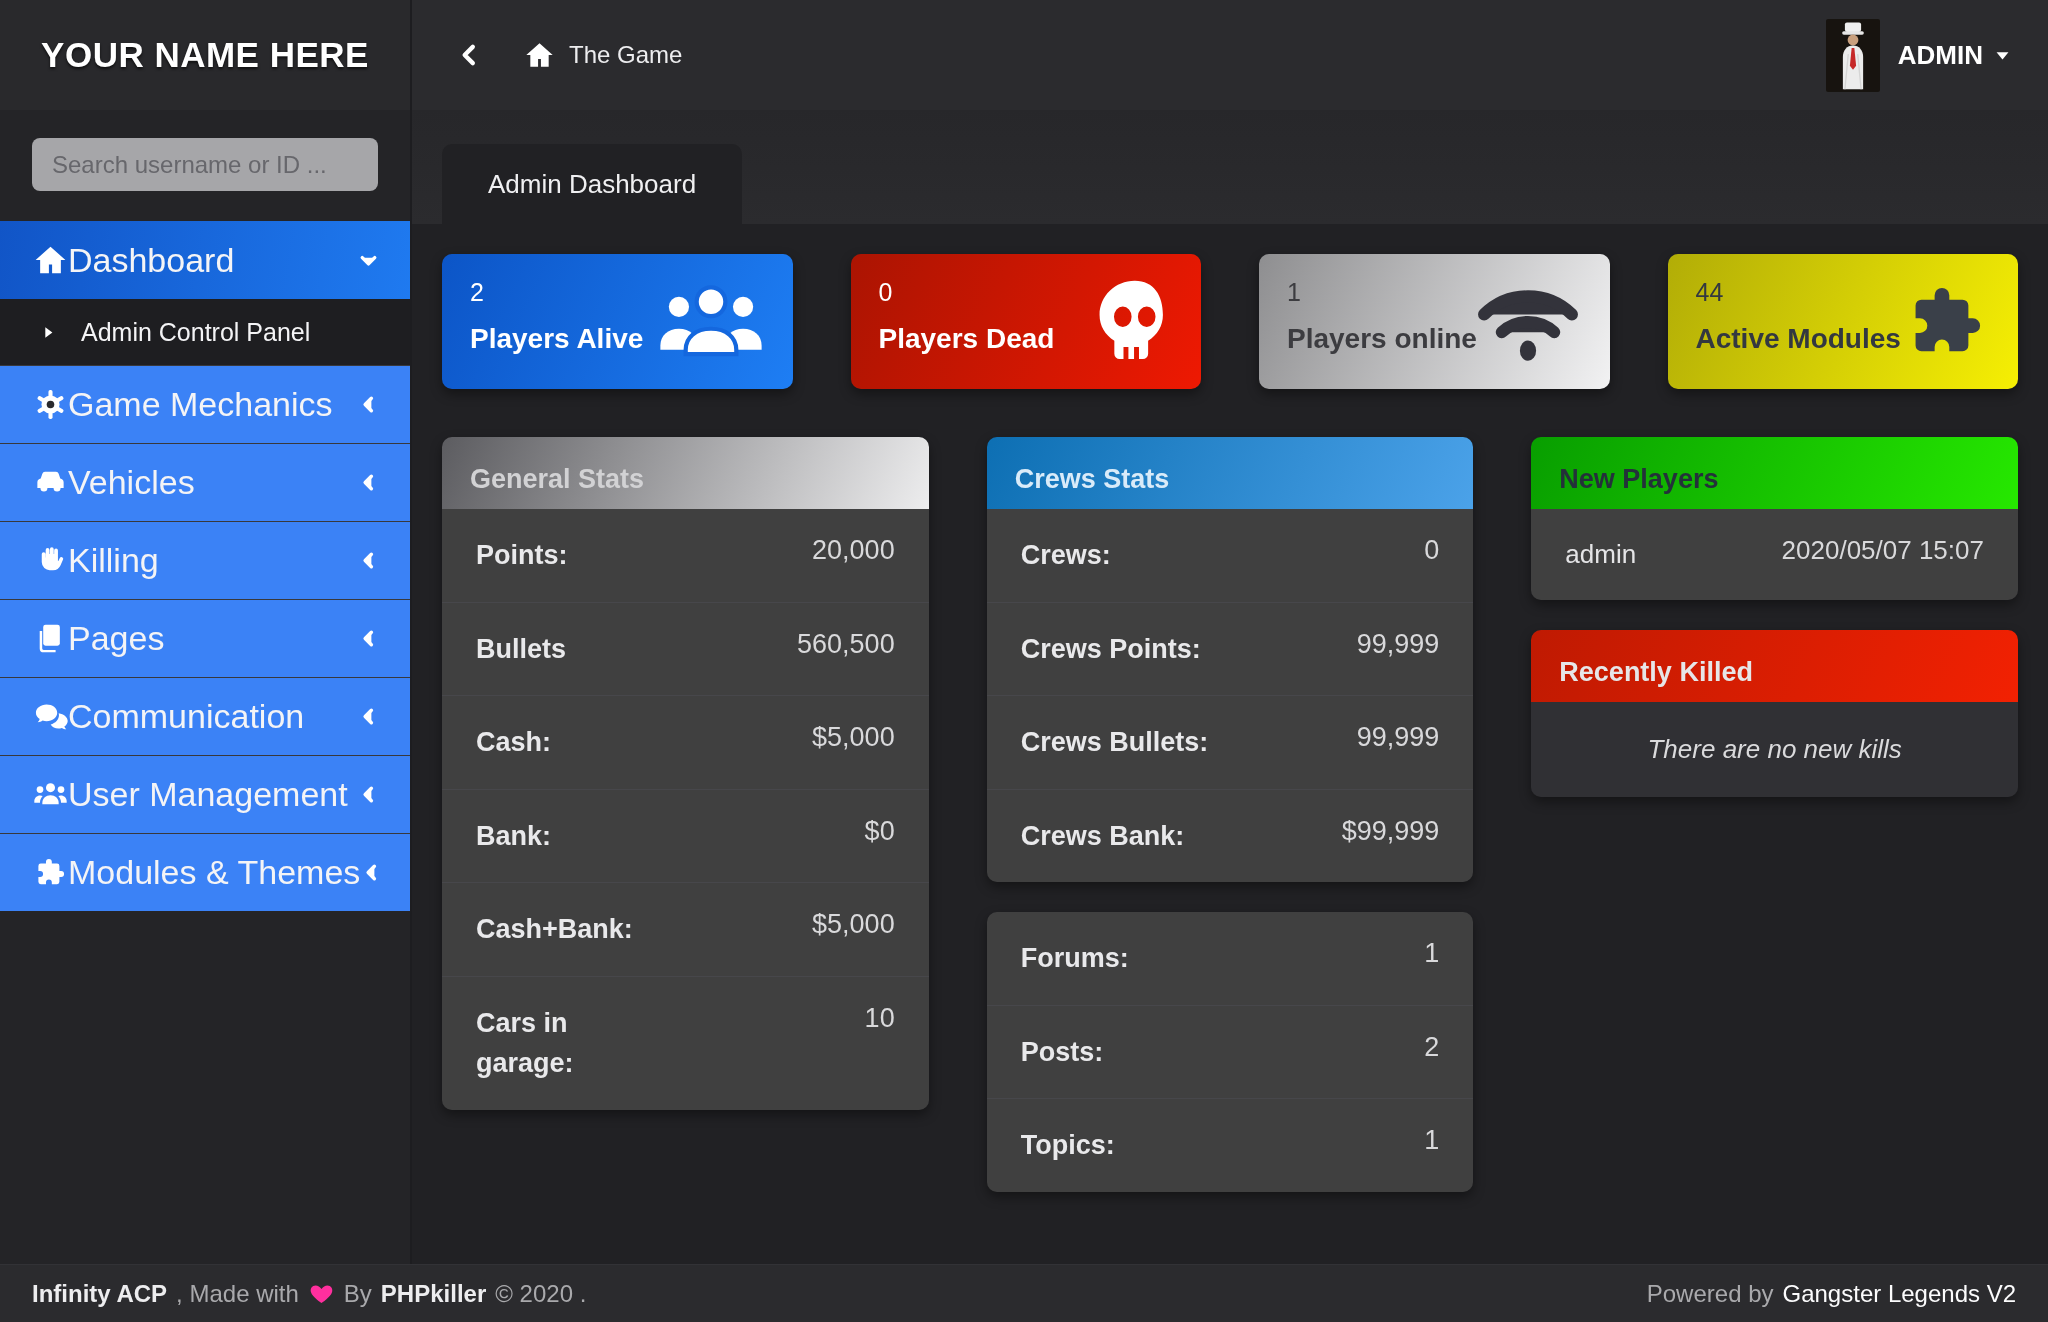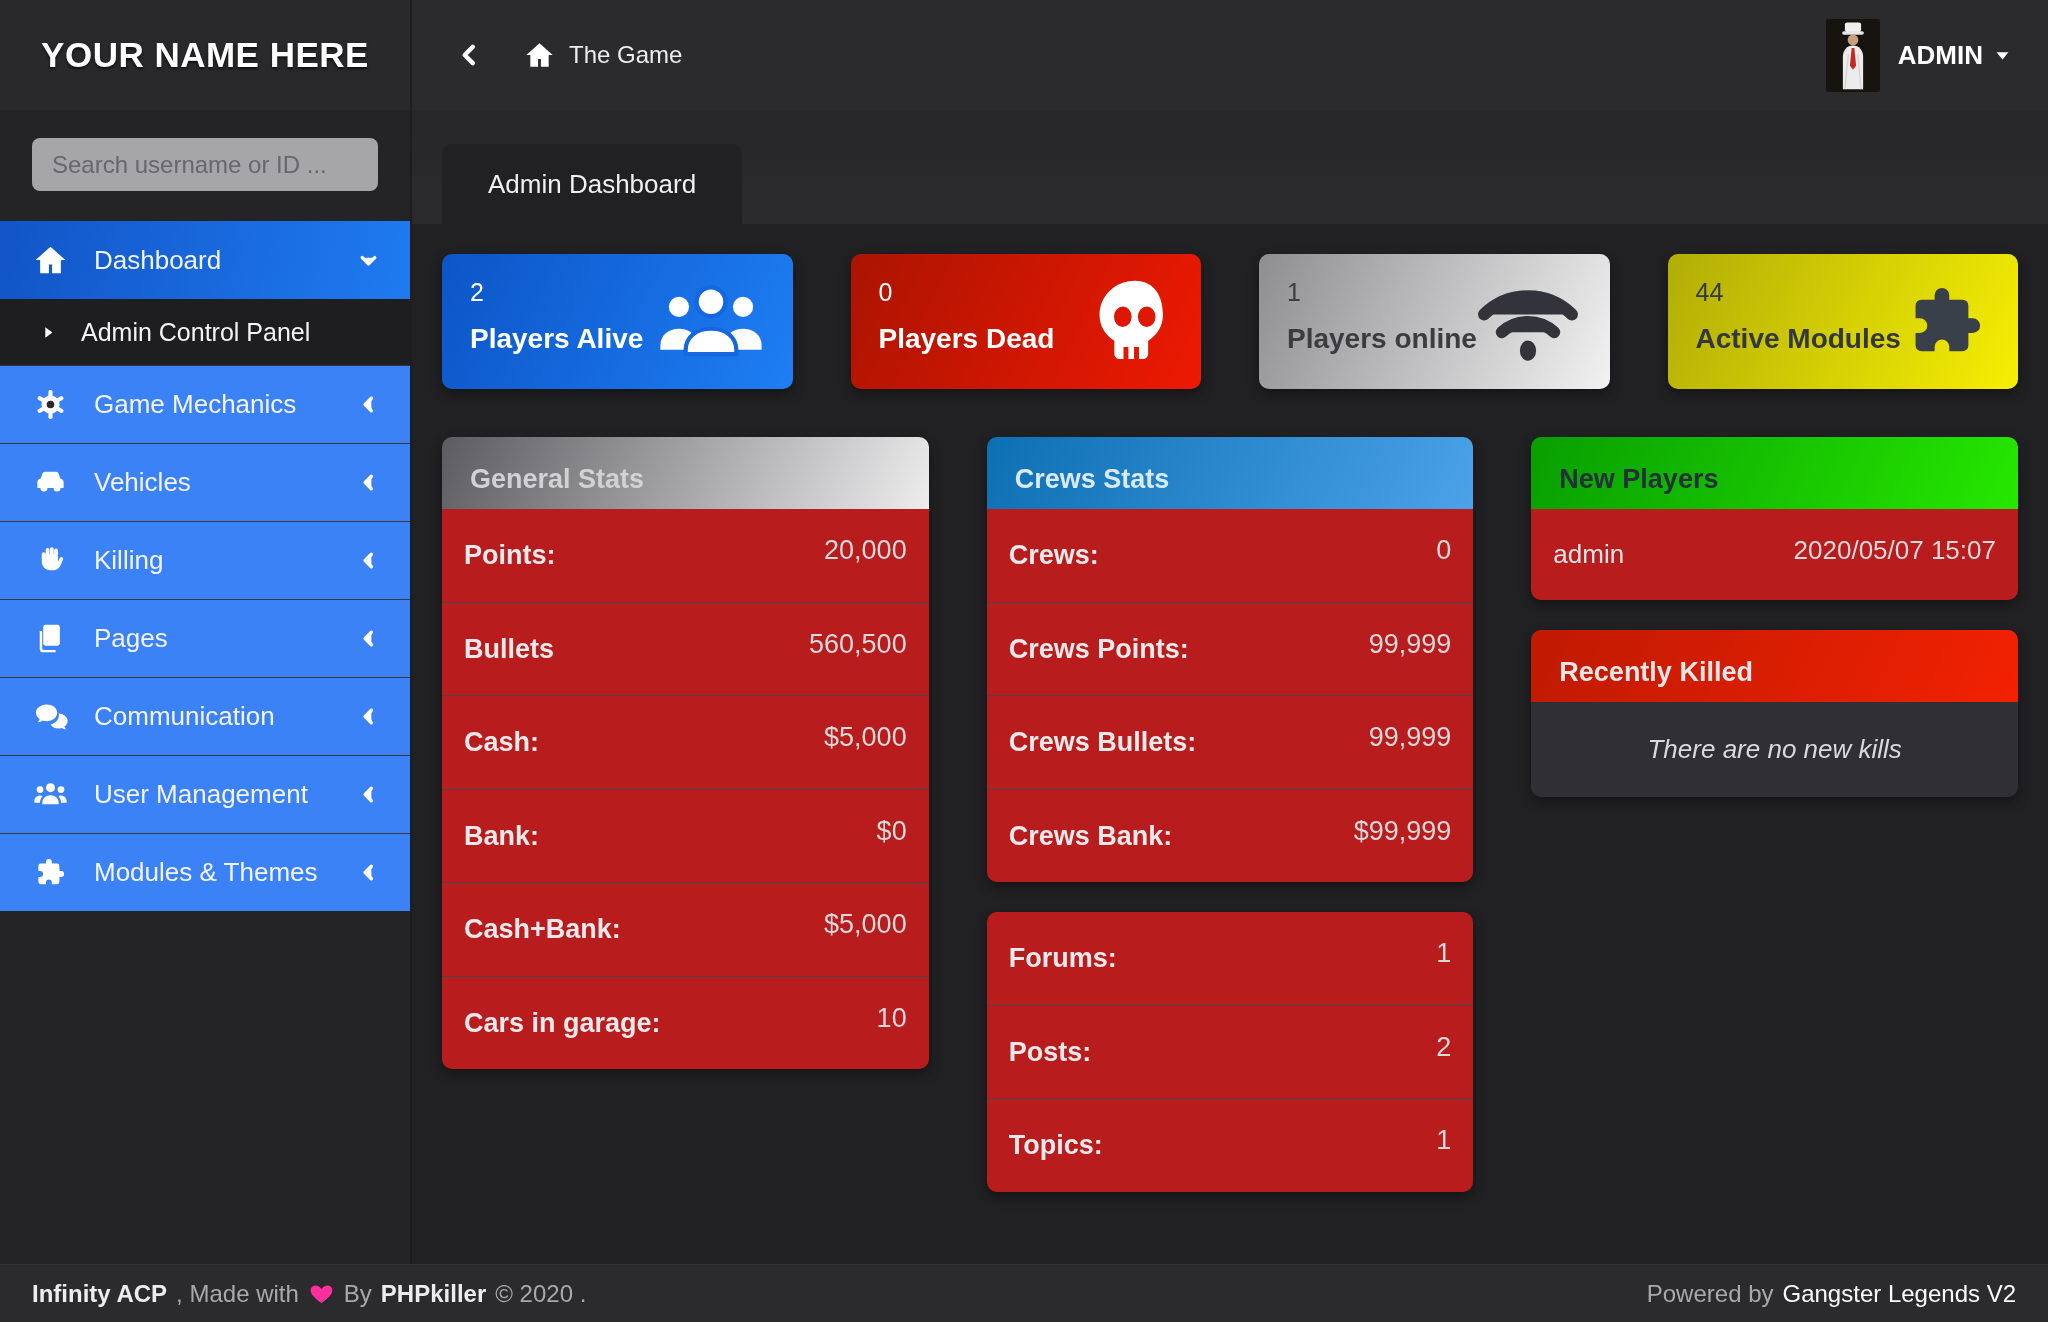--- a/index.html
+++ b/index.html
@@ -26,21 +26,21 @@
     padding:0 20px; font-size:24px; color:#2e2e31; font-family:inherit; outline:none;
   }
   .search-input::placeholder { color:#67676c; }
   .menu { display:flex; flex-direction:column; }
   .menu-item {
     height:78px; display:flex; align-items:center; padding:0 30px 0 33px;
     background:#3b82f6; border-top:1px solid #38383c; cursor:pointer;
   }
   .menu-item .mi-icon { width:35px; height:35px; color:#ffffff; flex:none; display:flex; align-items:center; justify-content:center; }
   .mi-icon svg, .mi-chevron svg { width:100%; height:100%; fill:currentColor; }
-  .menu-item .mi-label { margin-left:26px; font-size:26px; color:#f4f4f6; white-space:nowrap; }
+  .menu-item .mi-label { font-size:34px; color:#f4f4f6; white-space:nowrap; }
   .menu-item .mi-chevron { margin-left:auto; width:23px; height:23px; color:#ffffff; flex:none; }
   .menu-item.active {
     background:linear-gradient(100deg, #1155c7 0%, #1f7af0 100%);
     border-top-color:transparent;
   }
   .menu-item.subitem {
     height:66px; background:#1e1e21; border-top-color:transparent; padding-left:40px;
   }
   .menu-item.subitem .mi-icon { width:17px; height:17px; }
   .menu-item.subitem .mi-label { margin-left:24px; font-size:25px; }
@@ -85,21 +85,21 @@
   .card-icon { position:absolute; right:28px; top:50%; transform:translateY(-50%); width:108px; height:88px; display:flex; align-items:center; justify-content:flex-end; }
   .card-icon svg { height:100%; fill:currentColor; }
 
   
   .panels { display:grid; grid-template-columns:repeat(3,1fr); gap:58px; margin-top:48px; align-items:start; }
   .pcol { display:flex; flex-direction:column; gap:30px; min-width:0; }
   .panel { border-radius:10px; overflow:hidden; box-shadow:0 5px 12px rgba(0,0,0,.4); }
   .panel-header { height:72px; line-height:72px; padding:6px 28px; font-size:27px; font-weight:bold; }
   .stat-row {
     display:flex; justify-content:space-between; align-items:flex-start;
-    background:#b91c1c; padding:26px 22px; border-top:1px solid #47474b; font-size:27px;
+    background:#404040; padding:26px 34px; border-top:1px solid #47474b; font-size:27px;
   }
   .stat-row.first { border-top:none; }
   .stat-label { font-weight:bold; color:#e9e9eb; max-width:46%; line-height:1.5; }
   .stat-value { color:#d9d9db; text-align:right; }
   .np-row { font-size:26px; }
   .np-row .stat-label { font-weight:normal; color:#e4e4e6; }
   .empty-row {
     background:#303034; padding:32px 30px; text-align:center;
     font-style:italic; font-size:26px; color:#dadadc;
   }

